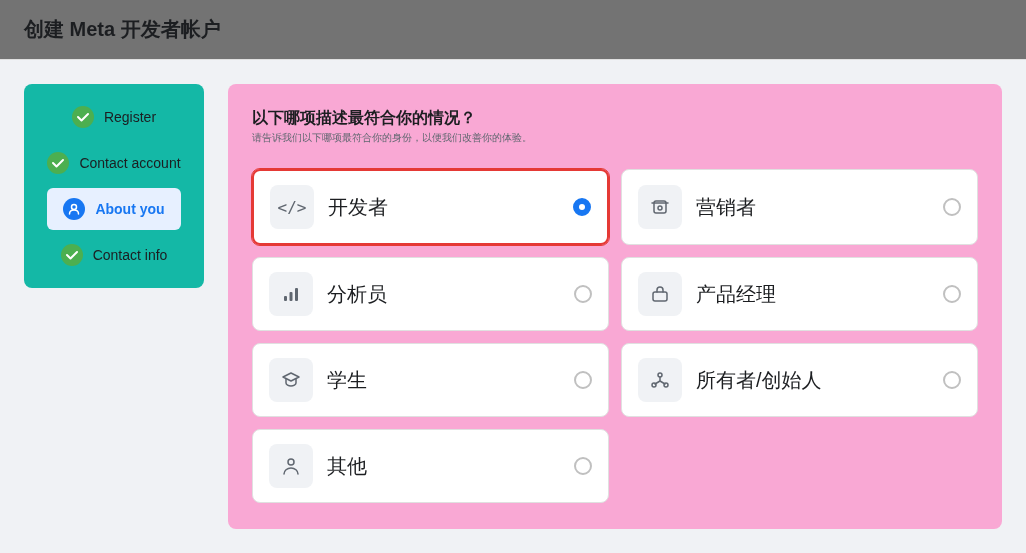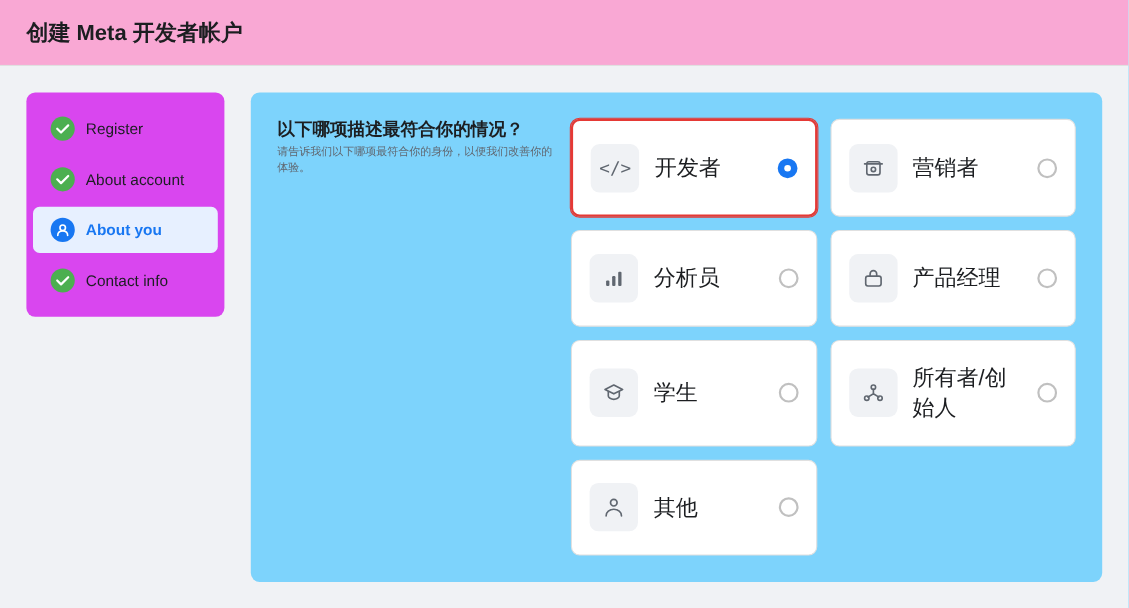--- a/index.html
+++ b/index.html
@@ -5,45 +5,46 @@
     * { box-sizing: border-box; margin: 0; padding: 0; }
     body {
       font-family: -apple-system, BlinkMacSystemFont, 'Segoe UI', sans-serif;
       background: #f0f2f5;
       width: 1026px;
       min-height: 553px;
       display: flex;
       flex-direction: column;
     }
     .page-header {
-      background: #f9a8d4;
+      background: #737373;
       padding: 16px 24px;
       border-bottom: 1px solid #e0e0e0;
     }
     .page-title {
       font-size: 20px;
       font-weight: 600;
       color: #1c1e21;
     }
     .main-content {
       display: flex;
       flex: 1;
       padding: 24px;
       gap: 24px;
     }
     
     .sidebar {
       width: 180px;
       display: flex;
       flex-direction: column;
       gap: 4px;
-      background: #d946ef;
+      background: #14b8a6;
       border-radius: 8px;
       padding: 12px 0;
       height: fit-content;
+      align-items: center;
     }
     .sidebar-item {
       display: flex;
       align-items: center;
       gap: 10px;
       padding: 10px 16px;
       cursor: pointer;
       border-radius: 6px;
       margin: 0 6px;
     }
@@ -74,25 +75,25 @@
       color: #1c1e21;
       font-weight: 500;
     }
     .sidebar-item.active .step-label {
       color: #1877f2;
       font-weight: 600;
     }
     
     .panel {
       flex: 1;
-      background: #7dd3fc;
+      background: #f9a8d4;
       border-radius: 8px;
       padding: 24px;
       display: flex;
-      flex-direction: row;
+      flex-direction: column;
       gap: 16px;
     }
     .panel-question {
       font-size: 16px;
       font-weight: 600;
       color: #1c1e21;
       margin-bottom: 2px;
     }
     .panel-subtitle {
       font-size: 10px;
@@ -178,21 +179,21 @@
       </div>
       <span class="step-label">Register</span>
     </div>
 
     <div class="sidebar-item">
       <div class="step-icon done">
         <svg viewBox="0 0 14 14" fill="none" xmlns="http://www.w3.org/2000/svg">
           <path d="M2 7l3.5 3.5L12 4" stroke="#fff" stroke-width="2" stroke-linecap="round" stroke-linejoin="round"></path>
         </svg>
       </div>
-      <span class="step-label">About account</span>
+      <span class="step-label">Contact account</span>
     </div>
 
     <div class="sidebar-item active">
       <div class="step-icon current">
         <svg viewBox="0 0 14 14" fill="none" xmlns="http://www.w3.org/2000/svg">
           <circle cx="7" cy="5" r="2.5" stroke="#fff" stroke-width="1.5"></circle>
           <path d="M2.5 12c0-2.5 2-4 4.5-4s4.5 1.5 4.5 4" stroke="#fff" stroke-width="1.5" stroke-linecap="round"></path>
         </svg>
       </div>
       <span class="step-label">About you</span>

